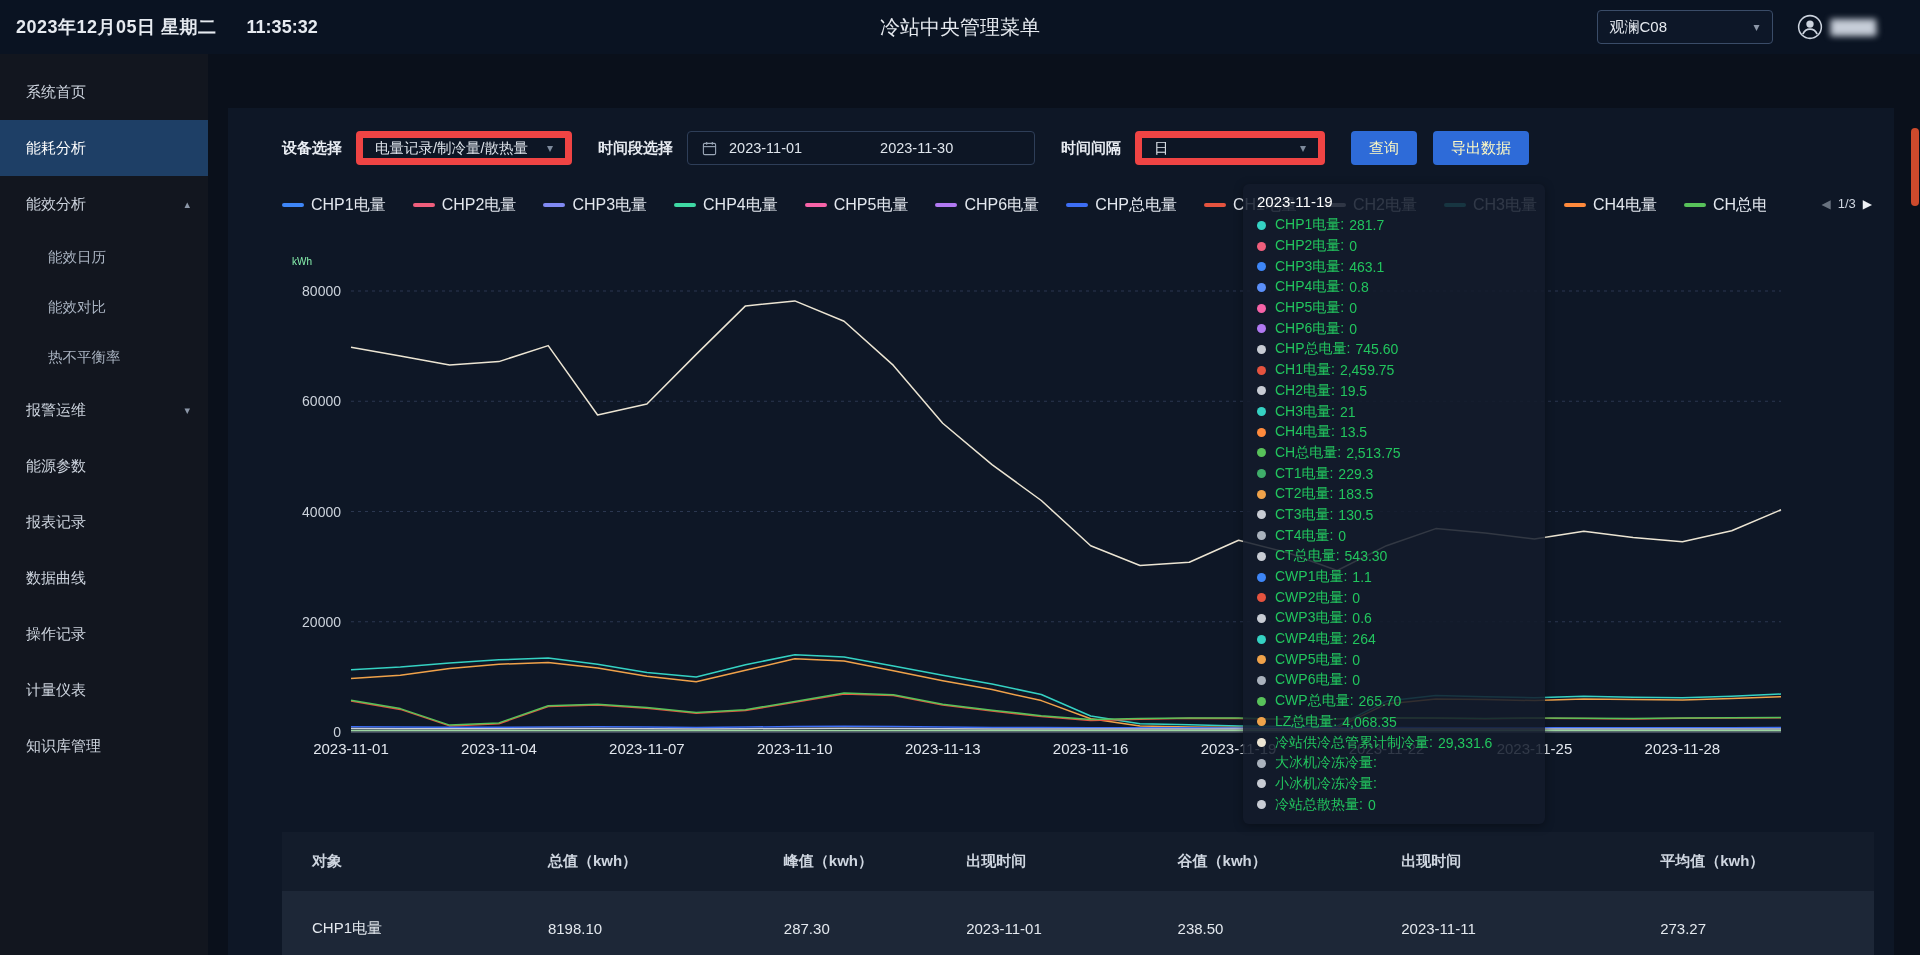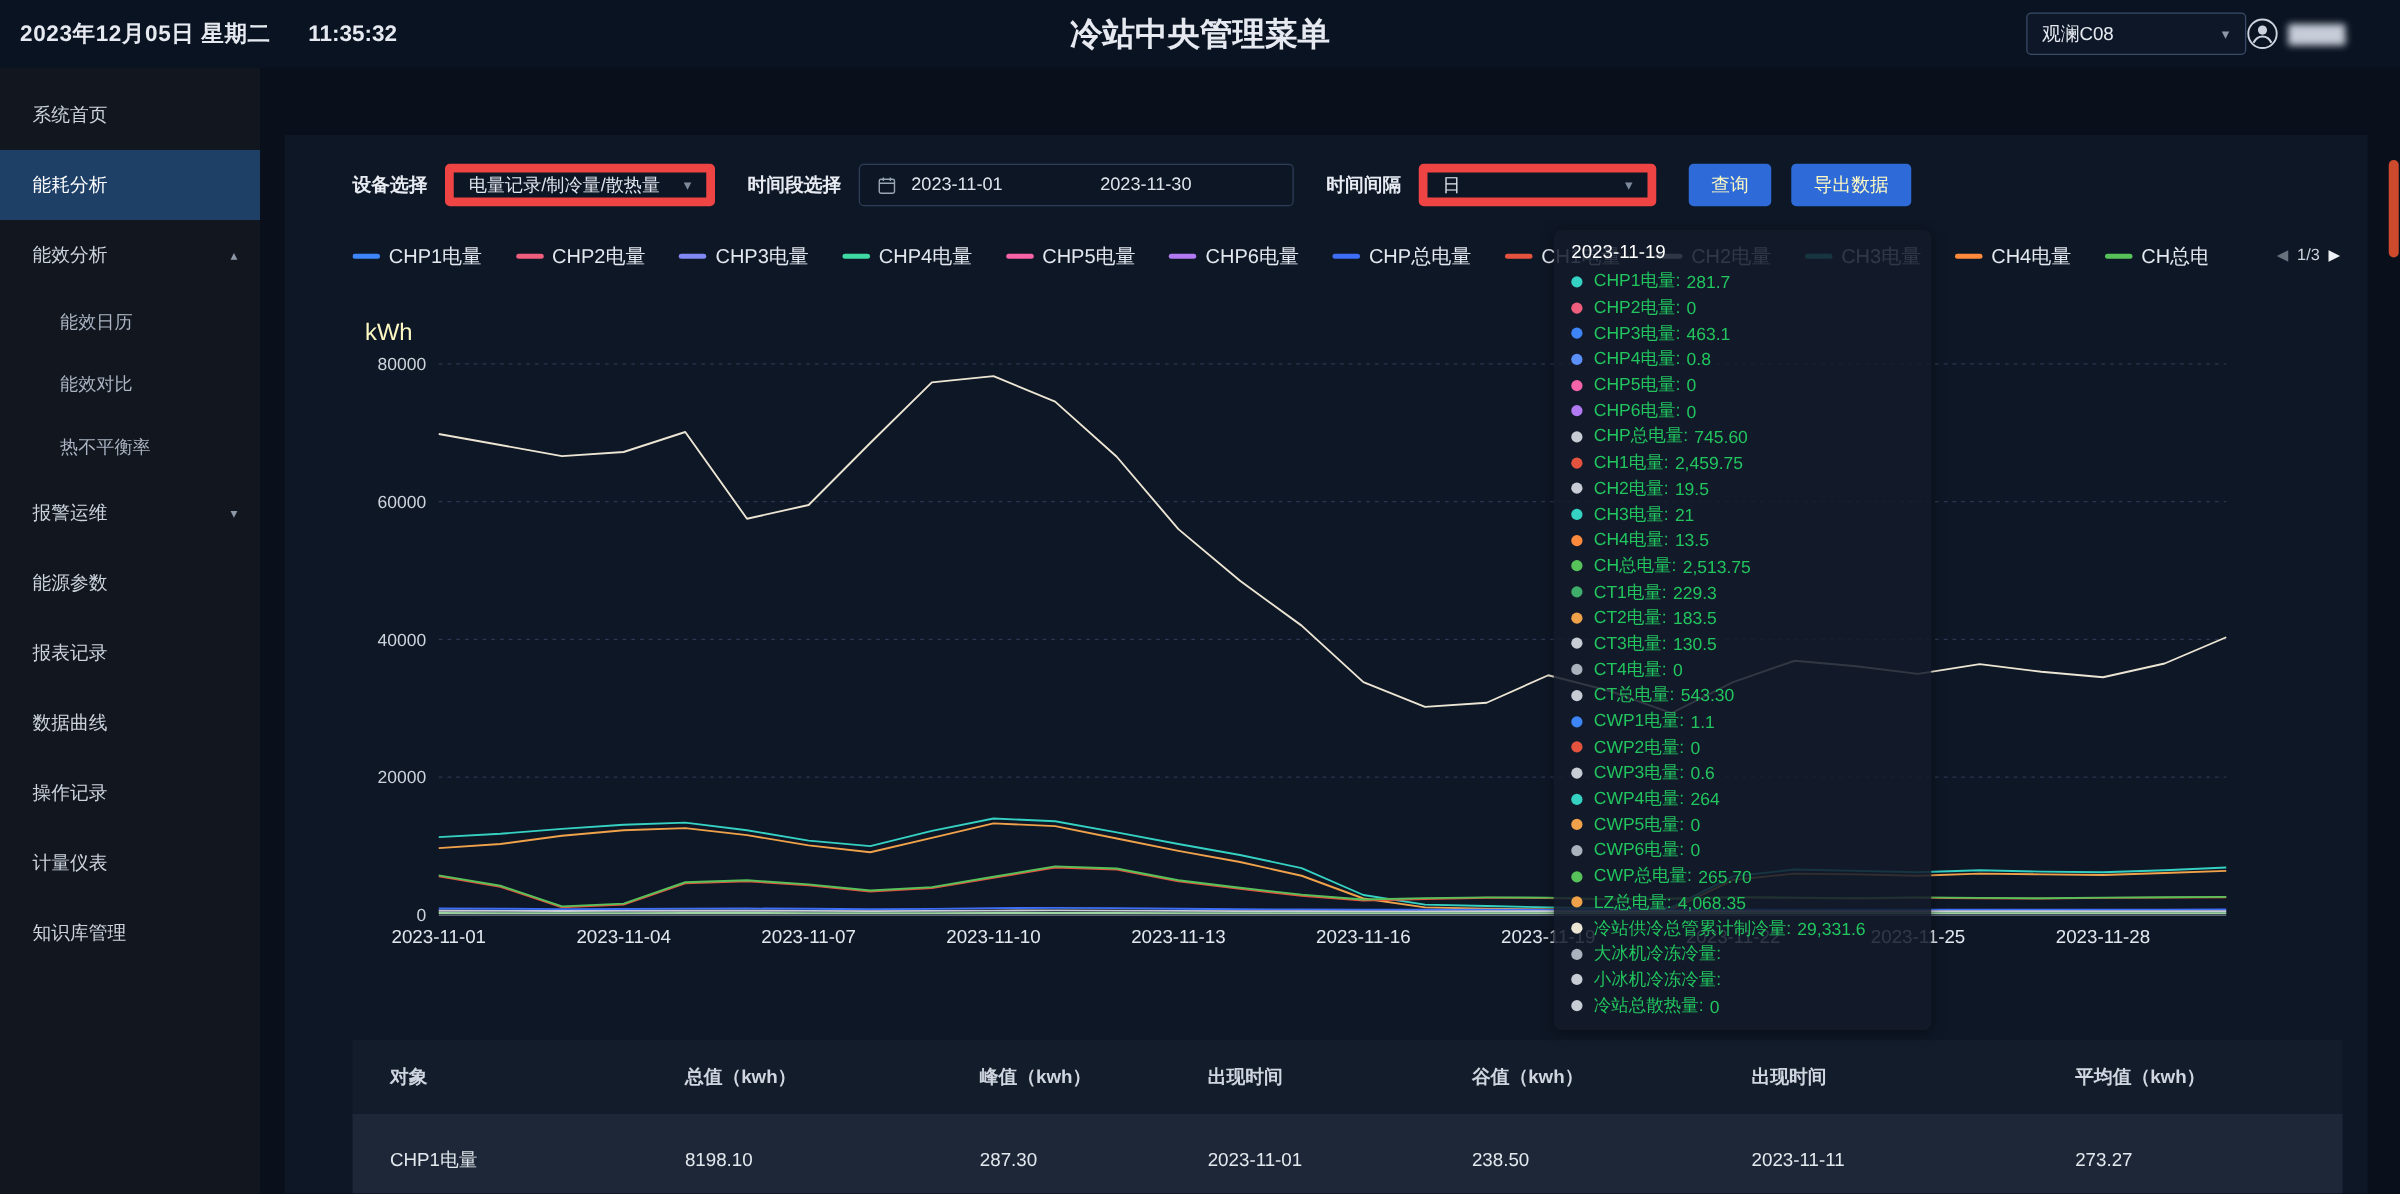--- a/index.html
+++ b/index.html
@@ -2,22 +2,22 @@
 <html><head>
 <meta charset="utf-8">
 <style>
 *{margin:0;padding:0;box-sizing:border-box}
 html,body{width:1920px;height:955px;overflow:hidden;background:#0a101b}
 body{font-family:"Liberation Sans","DejaVu Sans",sans-serif;color:#e6eaf0}
 .screen{position:relative;width:1920px;height:955px;overflow:hidden;background:#0a101b}
 .topbar{position:absolute;top:0;left:0;width:100%;height:54px;background:#0a1322;display:flex;align-items:center;padding:0 16px;z-index:10}
 .top-date{font-size:18px;font-weight:bold;letter-spacing:.5px}
 .top-time{font-size:18px;font-weight:bold;margin-left:30px}
-.top-title{position:absolute;left:50%;transform:translateX(-50%);font-size:26px;font-weight:bold}
-.top-right{margin-left:auto;display:flex;align-items:center;}
+.top-title{position:absolute;left:50%;transform:translateX(-50%);font-size:20px;font-weight:normal}
+.top-right{margin-left:auto;display:flex;align-items:center;gap:24px}
 .station-select{display:flex;align-items:center;justify-content:space-between;width:176px;height:34px;border:1px solid #3a4c68;border-radius:4px;padding:0 12px;font-size:15px;background:#0d1728;cursor:pointer}
 .station-select .chev{color:#8c97a8;font-size:12px}
 .user{display:flex;align-items:center;gap:8px;margin-right:26px}
 .user-name{filter:blur(3px);color:#c6cdd8;font-size:14px;letter-spacing:-1px}
 .sidebar{position:absolute;top:54px;left:0;width:208px;height:901px;background:#12161f;padding-top:10px;z-index:5}
 .side-item{position:relative;height:56px;display:flex;align-items:center;padding-left:26px;font-size:15px;color:#cdd4de;cursor:pointer}
 .side-item.sub{height:50px;padding-left:48px;font-size:14.5px;color:#aab4c2}
 .side-item.active{background:#1e3f66;color:#fff}
 .side-item .chev{position:absolute;right:18px;color:#8c97a8;font-size:11px}
 .main{position:absolute;top:54px;left:208px;right:0;bottom:0;background:#0a101b}
@@ -33,21 +33,21 @@
 .datebox .sep{width:78px}
 .btn{height:34px;padding:0 18px;background:#2e6bd8;color:#fef9c3;font-size:15px;border:none;border-radius:4px;margin-right:16px;cursor:pointer;font-family:inherit}
 .legend-row{position:absolute;left:54px;top:84px;right:128px;height:26px;display:flex;align-items:center;overflow:hidden;white-space:nowrap}
 .legend-item{display:inline-flex;align-items:center;margin-right:27px;cursor:pointer;flex:none}
 .swatch{display:inline-block;width:22px;height:3.5px;border-radius:2px;margin-right:7px;background:#888}
 .legend-label{font-size:16px;color:#e3e8ef}
 .legend-pager{position:absolute;right:22px;top:88px;display:flex;align-items:center;gap:7px;font-size:13px;color:#cfd6e0;z-index:7}
 .legend-pager .prev{color:#68727f;font-size:12px;cursor:pointer}
 .legend-pager .next{color:#eef1f5;font-size:12px;cursor:pointer}
 .chart-area{position:absolute;left:0;right:0;top:150px;height:510px}
-.ylabel{position:absolute;left:64px;top:-2px;font-size:19px;color:#fef9c3}
+.ylabel{position:absolute;left:64px;top:-2px;font-size:10px;color:#86efac}
 svg text{font-family:"Liberation Sans","DejaVu Sans",sans-serif}
 .grid-line{stroke:#2b3750;stroke-width:1;stroke-dasharray:3 4}
 .axis-line{stroke:#74808f;stroke-width:1}
 .tick-y{fill:#ccd3dc;font-size:14px;text-anchor:end}
 .tick-x{fill:#e2e7ee;font-size:15px;text-anchor:middle}
 .tooltip{position:absolute;left:1015px;top:76px;width:302px;background:rgba(19,27,43,.86);border-radius:6px;padding:9px 14px;z-index:6;pointer-events:none;box-shadow:0 2px 10px rgba(0,0,0,.35)}
 .tt-title{font-size:15px;color:#fff;margin-bottom:5px}
 .tt-row{display:flex;align-items:center;height:20.7px;font-size:14px;color:#22c55e}
 .dot{width:9px;height:9px;border-radius:50%;margin-right:9px;flex:none;background:#888}
 .tt-l{margin-right:5px;white-space:nowrap}

